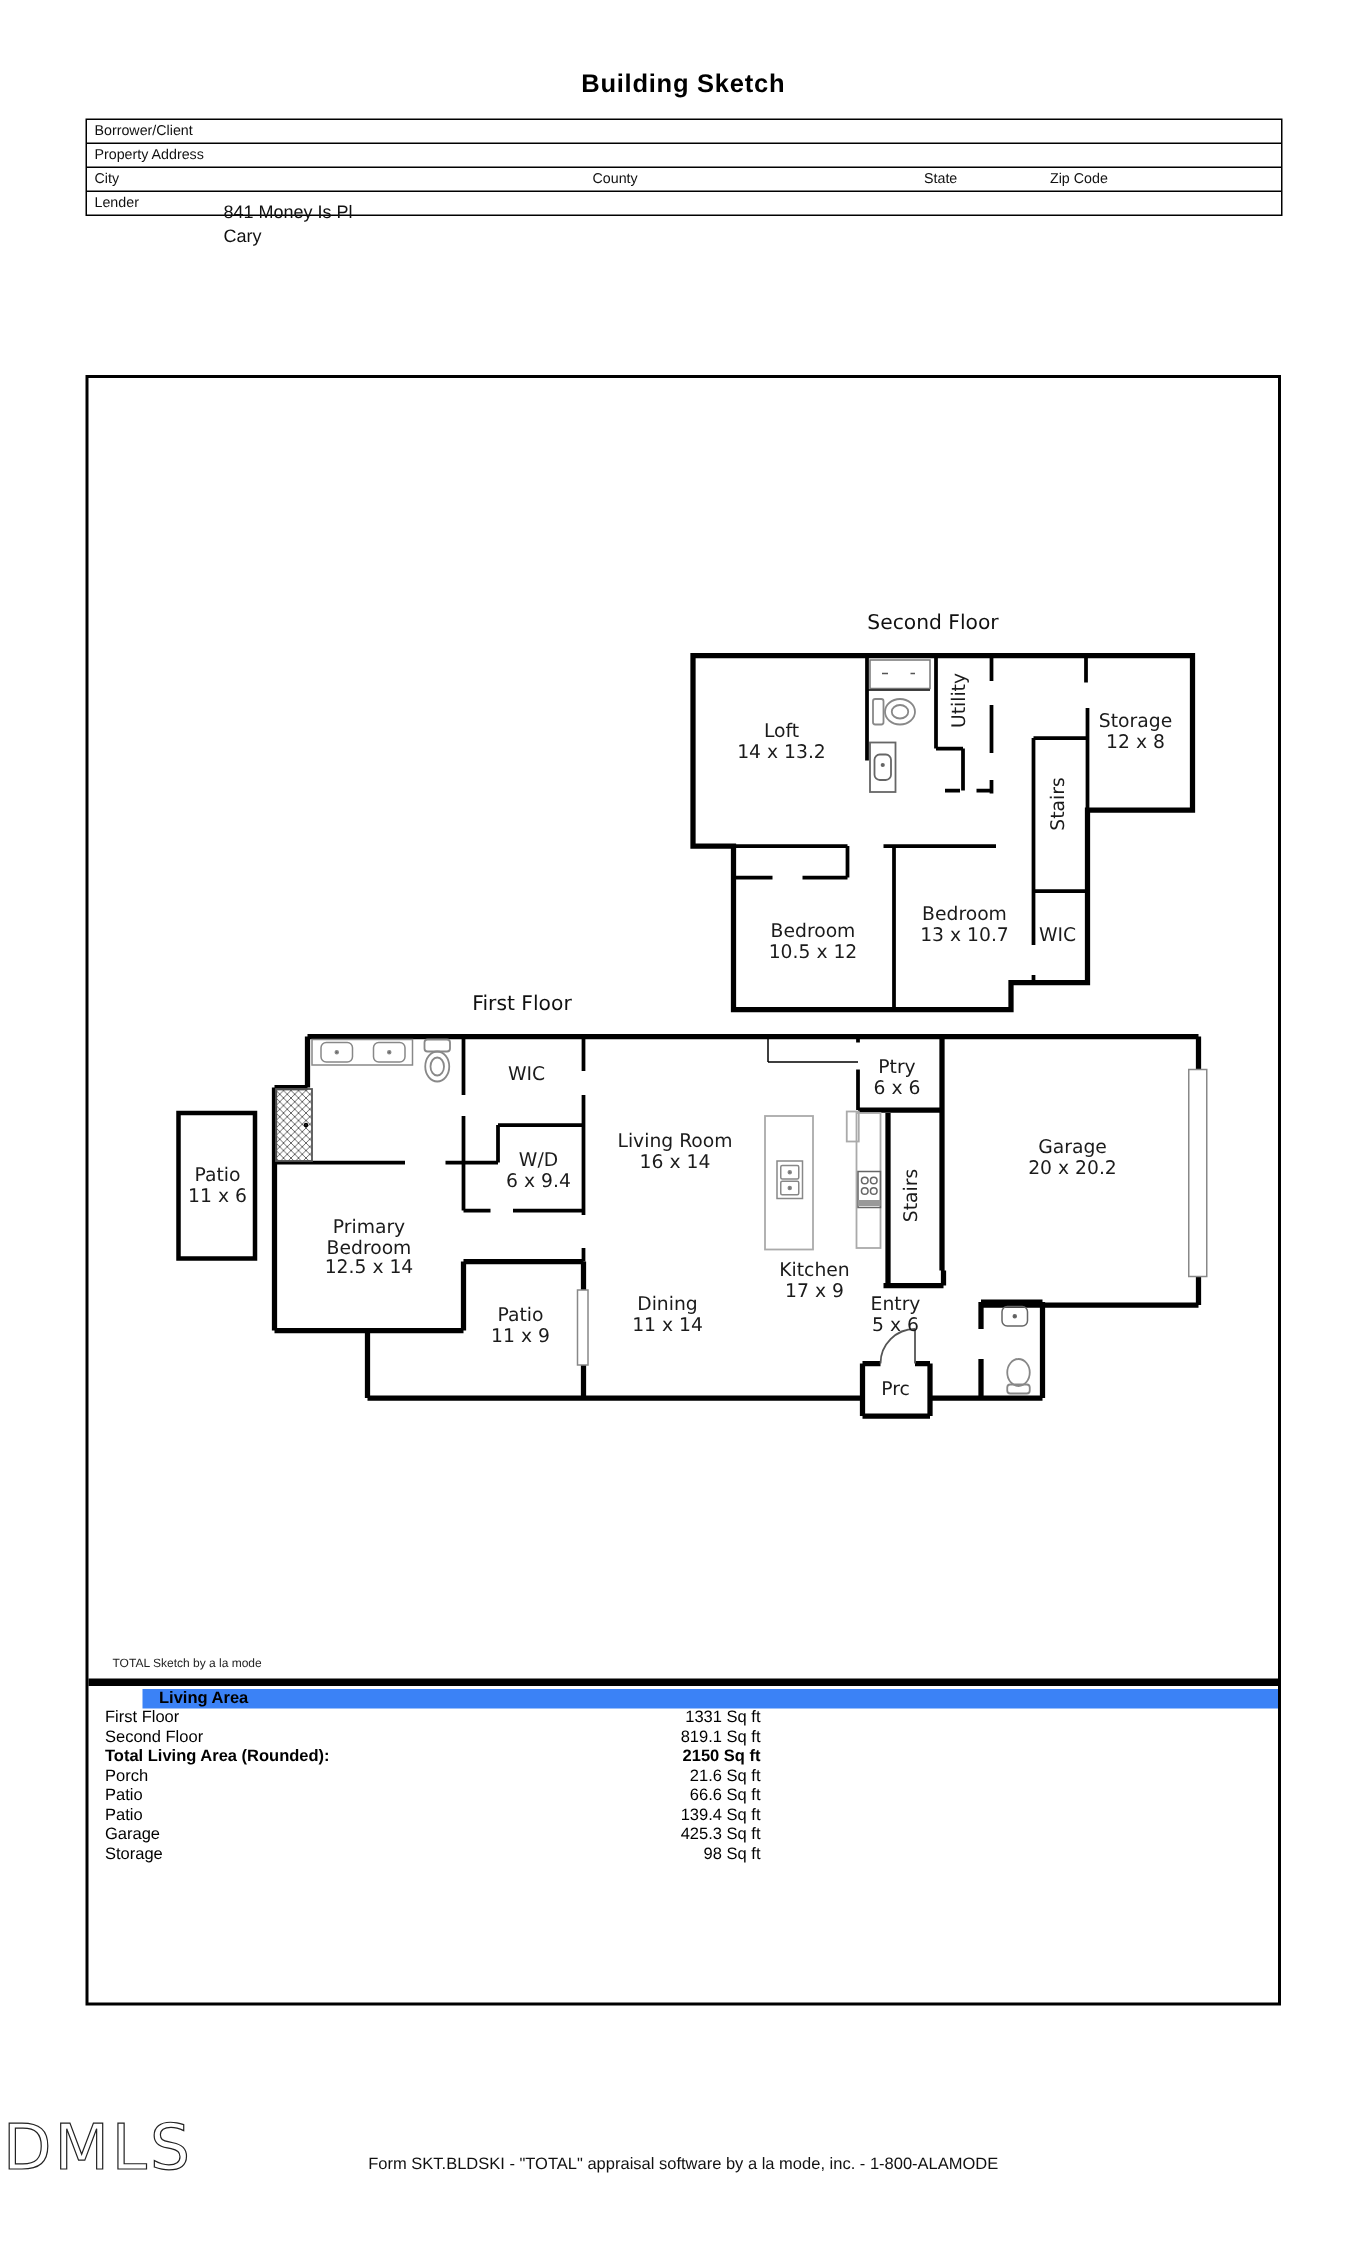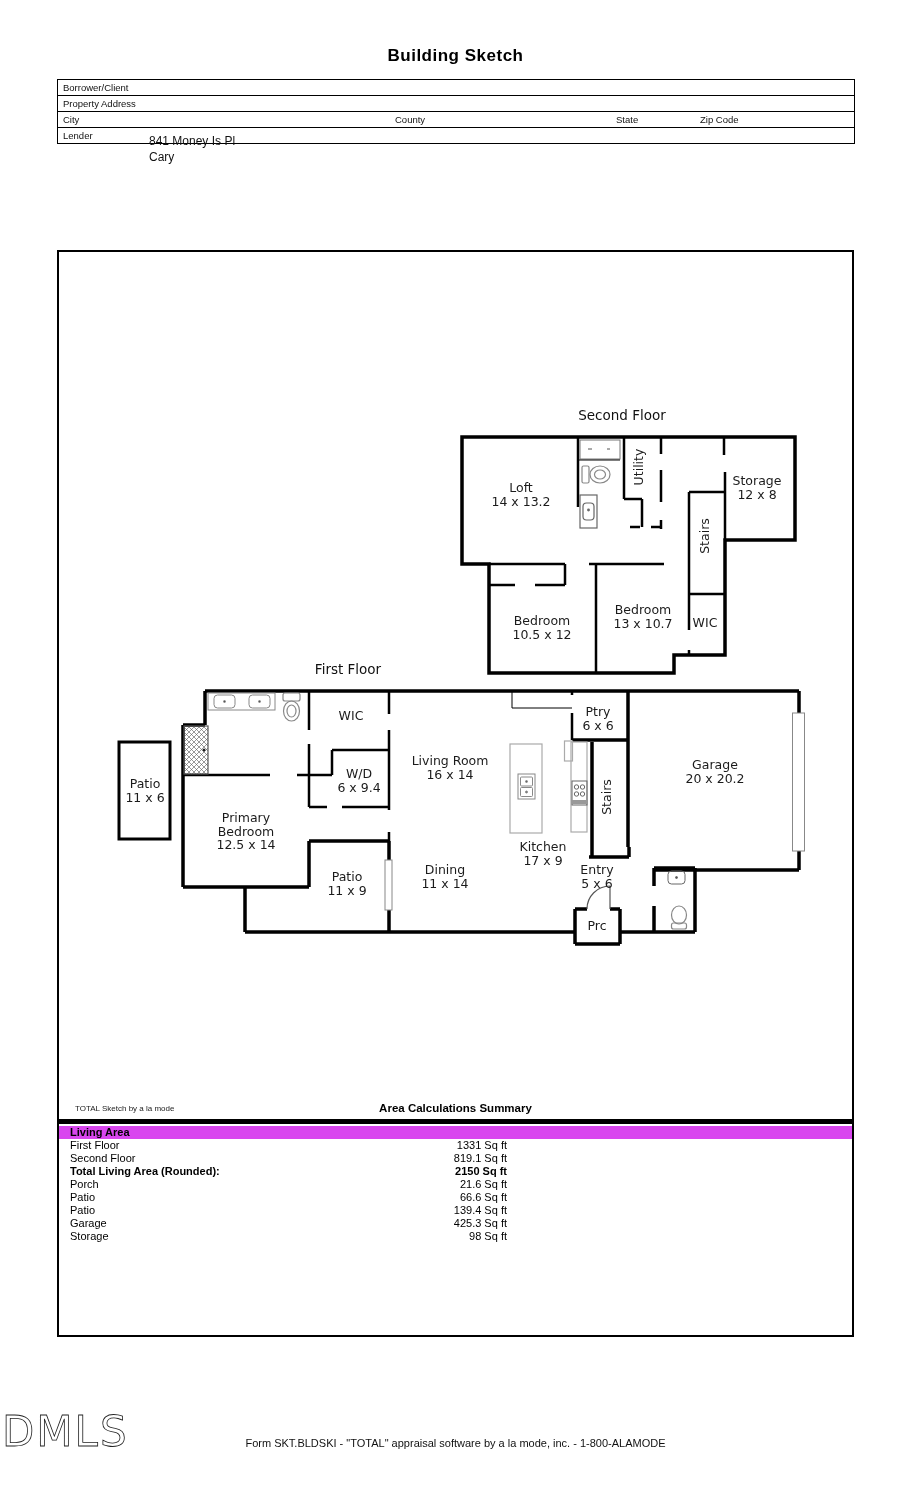--- a/index.html
+++ b/index.html
@@ -21,21 +21,21 @@
   .vlabel{transform:translate(-50%,-50%) rotate(-90deg);}
   .floor-title{position:absolute;transform:translate(-50%,-50%);font-family:"DejaVu Sans",sans-serif;
       font-size:13.5px;color:#111;white-space:nowrap;}
   
   #summary-head{top:846px;left:0;width:793px;height:20px;}
   #branding{position:absolute;left:16px;top:6px;font-size:8px;color:#222;}
   #summary-title{position:absolute;left:0;top:4px;width:793px;text-align:center;font-size:11.5px;font-weight:bold;}
   #summary-divider{top:867px;left:0;width:793px;height:5px;background:#000;}
   #summary-table{top:874px;left:0;width:793px;}
   .srow{position:relative;height:13px;font-size:11px;line-height:13px;}
-  .srow.hdr{background:#d946ef;font-weight:bold;}
+  .srow.hdr{background:#3b82f6;font-weight:bold;margin-left:36px;}
   .srow.bold{font-weight:bold;}
   .srow .lab{position:absolute;left:11px;top:0;}
   .srow .val{position:absolute;left:0;top:0;width:403px;text-align:right;margin-left:45px;}
   
   #footer-text{top:1437px;left:0;width:911px;text-align:center;font-size:11px;color:#111;}
   #logo{top:1408px;left:2px;}
 </style>
 </head>
 <body>
 
@@ -254,21 +254,20 @@
   </div>
   <div class="room-label vlabel" style="left:548px;top:545px">Stairs</div>
   <div class="room-label" style="left:538px;top:624px">
     <div>Entry</div>
       <div>5 x 6</div>
   </div>
   <div class="room-label" style="left:538px;top:674px">Prc</div>
 
   <div id="summary-head" class="abs">
     <span id="branding">TOTAL Sketch by a la mode</span>
-    <span id="summary-title">Area Calculations Summary</span>
   </div>
   <div id="summary-divider" class="abs"></div>
 
   <div id="summary-table" class="abs">
     <div class="srow hdr">
       <span class="lab">Living Area</span>
     </div>
     <div class="srow">
       <span class="lab">First Floor</span>
       <span class="val">1331 Sq ft</span>

